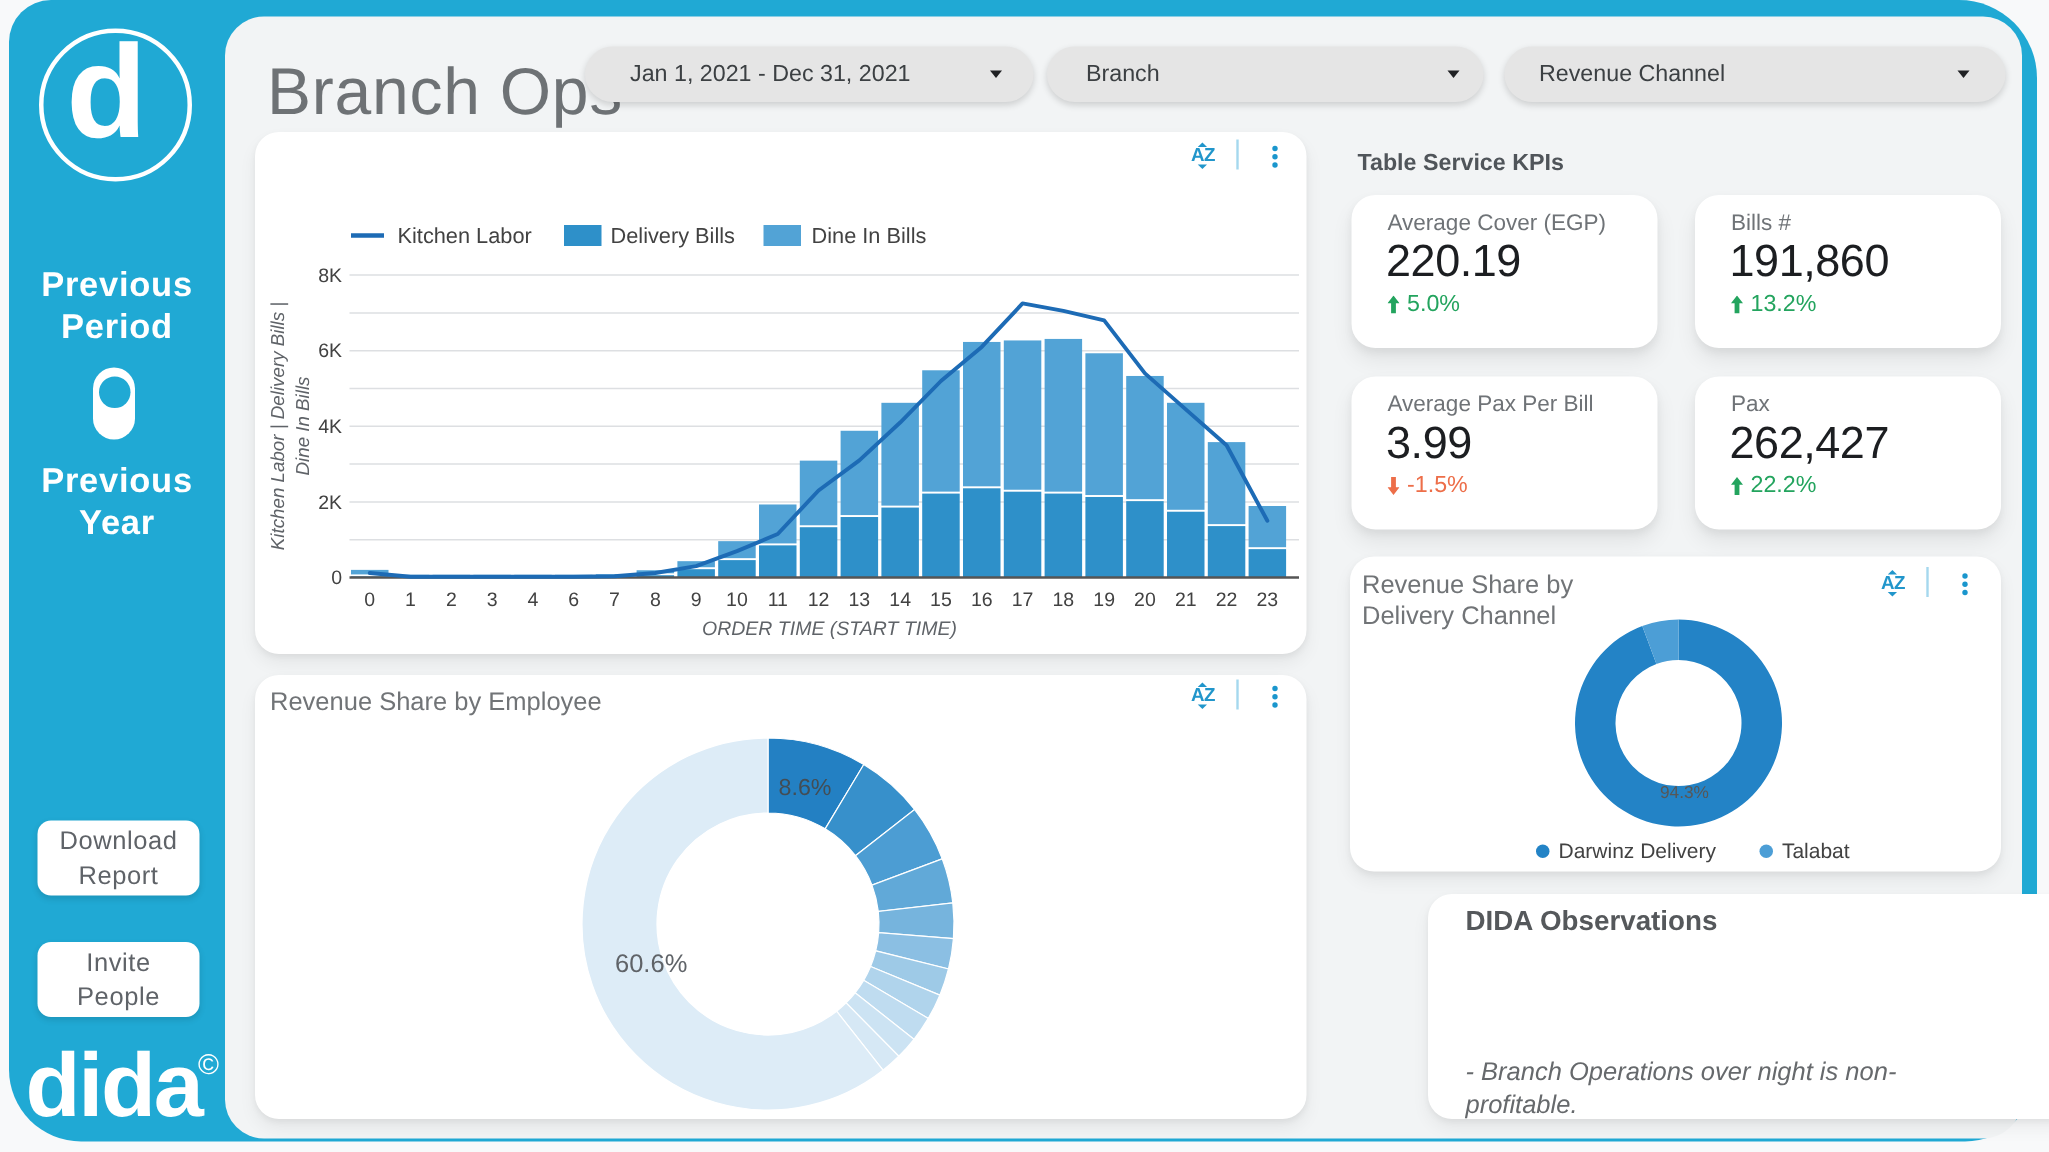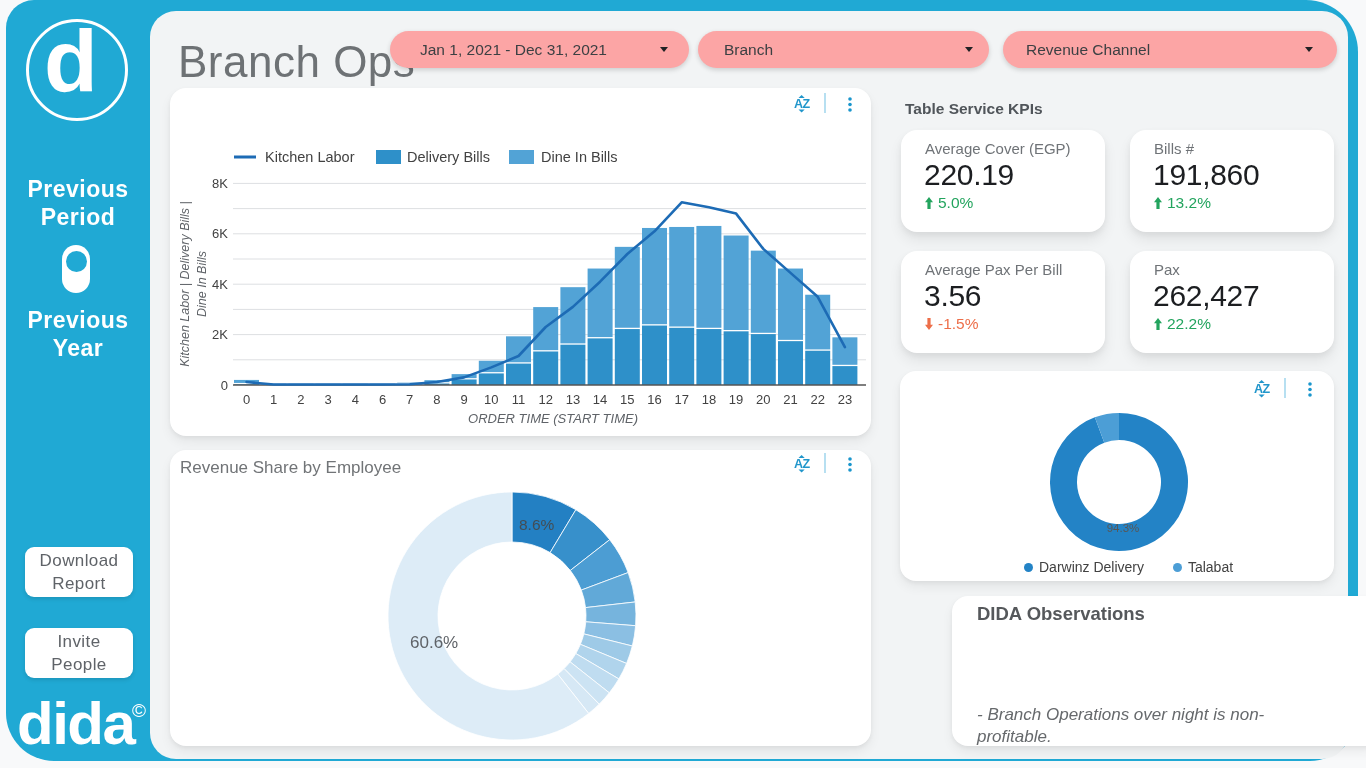--- a/index.html
+++ b/index.html
@@ -12,21 +12,21 @@
 .logo { position:absolute; left:26px; top:19px; width:102px; height:102px; border:3.5px solid #fff; border-radius:50%; }
 .logo span { position:absolute; width:100%; text-align:center; left:-6px; top:-12px; font-size:88px; font-weight:bold; color:#fff; }
 .sb-txt { position:absolute; width:144px; left:6px; text-align:center; color:#fff; font-weight:bold; font-size:23px; letter-spacing:.5px; line-height:27.5px; }
 .toggle { position:absolute; left:62px; top:245px; width:28px; height:48px; background:#fff; border-radius:14px; }
 .toggle i { position:absolute; left:3.5px; top:5.5px; width:21px; height:21px; background:#20A9D4; border-radius:50%; }
 .sb-btn { position:absolute; left:25px; width:108px; height:50px; background:#fff; border-radius:9px; color:#5F6368; font-size:17px; letter-spacing:.4px; line-height:23px; text-align:center; padding-top:2px; box-shadow:0 2px 4px rgba(0,0,0,.12); }
 .dida { position:absolute; left:17px; top:689px; color:#fff; font-weight:bold; font-size:60px; letter-spacing:-1.5px; }
 .didac { position:absolute; left:132px; top:700px; color:#fff; font-size:19px; }
 
 .h1 { position:absolute; left:178px; top:37px; font-size:44px; color:#6E7275; letter-spacing:.5px; }
-.pill { position:absolute; top:31px; height:37px; background:#fca5a5; border-radius:19px; box-shadow:0 2px 5px rgba(0,0,0,.16); font-size:15.5px; color:#3C4043; line-height:37px; }
+.pill { position:absolute; top:31px; height:37px; background:#e5e5e5; border-radius:19px; box-shadow:0 2px 5px rgba(0,0,0,.16); font-size:15.5px; color:#3C4043; line-height:37px; }
 .pill .car { position:absolute; top:16px; width:0; height:0; border-left:4.5px solid transparent; border-right:4.5px solid transparent; border-top:5.5px solid #202124; }
 
 .kpi { position:absolute; width:204px; height:102px; background:#fff; border-radius:16px; box-shadow:0 3px 6px rgba(0,0,0,.05), 0 8px 14px rgba(0,0,0,.07); }
 .kpi-t { margin:10px 0 0 24px; font-size:15px; color:#6F7377; }
 .kpi-n { margin:1px 0 0 23px; font-size:30px; color:#1C1E21; letter-spacing:-0.3px; }
 .kpi-d { margin:2px 0 0 24px; font-size:15.5px; display:flex; align-items:center; }
 .ctitle { position:absolute; font-size:17px; color:#717477; }
 </style></head>
 <body>
 <div class="frame"></div>
@@ -200,34 +200,35 @@
 </div>
 <div class="kpi" style="left:1130px;top:130px;">
 <div class="kpi-t">Bills #</div>
 <div class="kpi-n">191,860</div>
 <div class="kpi-d" style="color:#23A45E"><svg width="8" height="12" viewBox="0 0 8 12" style="margin-right:5px">
         <path d="M4,0 L8,5.2 L5.6,5.2 L5.6,12 L2.4,12 L2.4,5.2 L0,5.2 Z" fill="#23A45E"></path>
       </svg>13.2%</div>
 </div>
 <div class="kpi" style="left:901px;top:251px;">
 <div class="kpi-t">Average Pax Per Bill</div>
-<div class="kpi-n">3.56</div>
+<div class="kpi-n">3.99</div>
 <div class="kpi-d" style="color:#ED6E49"><svg width="8" height="12" viewBox="0 0 8 12" style="margin-right:5px">
         <path d="M4,12 L8,6.8 L5.6,6.8 L5.6,0 L2.4,0 L2.4,6.8 L0,6.8 Z" fill="#ED6E49"></path>
       </svg>-1.5%</div>
 </div>
 <div class="kpi" style="left:1130px;top:251px;">
 <div class="kpi-t">Pax</div>
 <div class="kpi-n">262,427</div>
 <div class="kpi-d" style="color:#23A45E"><svg width="8" height="12" viewBox="0 0 8 12" style="margin-right:5px">
         <path d="M4,0 L8,5.2 L5.6,5.2 L5.6,12 L2.4,12 L2.4,5.2 L0,5.2 Z" fill="#23A45E"></path>
       </svg>22.2%</div>
 </div>
 
 <div class="card" style="left:900px;top:371px;width:434px;height:210px;">
+<div class="ctitle" style="left:8px;top:9px;line-height:20.5px;">Revenue Share by<br>Delivery Channel</div>
 <svg class="abs" style="left:149px;top:41px;" width="140" height="140" viewBox="0 0 140 140" font-family="Liberation Sans,sans-serif">
 <path d="M70.00,1.00 A69,69 0 1 1 45.84,5.37 L55.29,30.66 A42,42 0 1 0 70.00,28.00 Z" fill="#2383C6"></path>
 <path d="M45.84,5.37 A69,69 0 0 1 70.00,1.00 L70.00,28.00 A42,42 0 0 0 55.29,30.66 Z" fill="#4C9ED6"></path>
 <text x="74" y="120" text-anchor="middle" font-size="11.5" fill="#575757">94.3%</text>
 </svg>
 <div class="tools" style="right:20px;top:4px;">
 <svg width="60" height="26" viewBox="0 0 60 26">
 <path d="M7.6,5.0 L10.7,8.0 L4.5,8.0 Z" fill="#2196CB"></path>
 <path d="M7.6,22.6 L10.7,19.6 L4.5,19.6 Z" fill="#2196CB"></path>
 <text x="0" y="17.5" font-size="12.5" font-weight="bold" fill="#2196CB" font-family="Liberation Sans,sans-serif">A</text>

